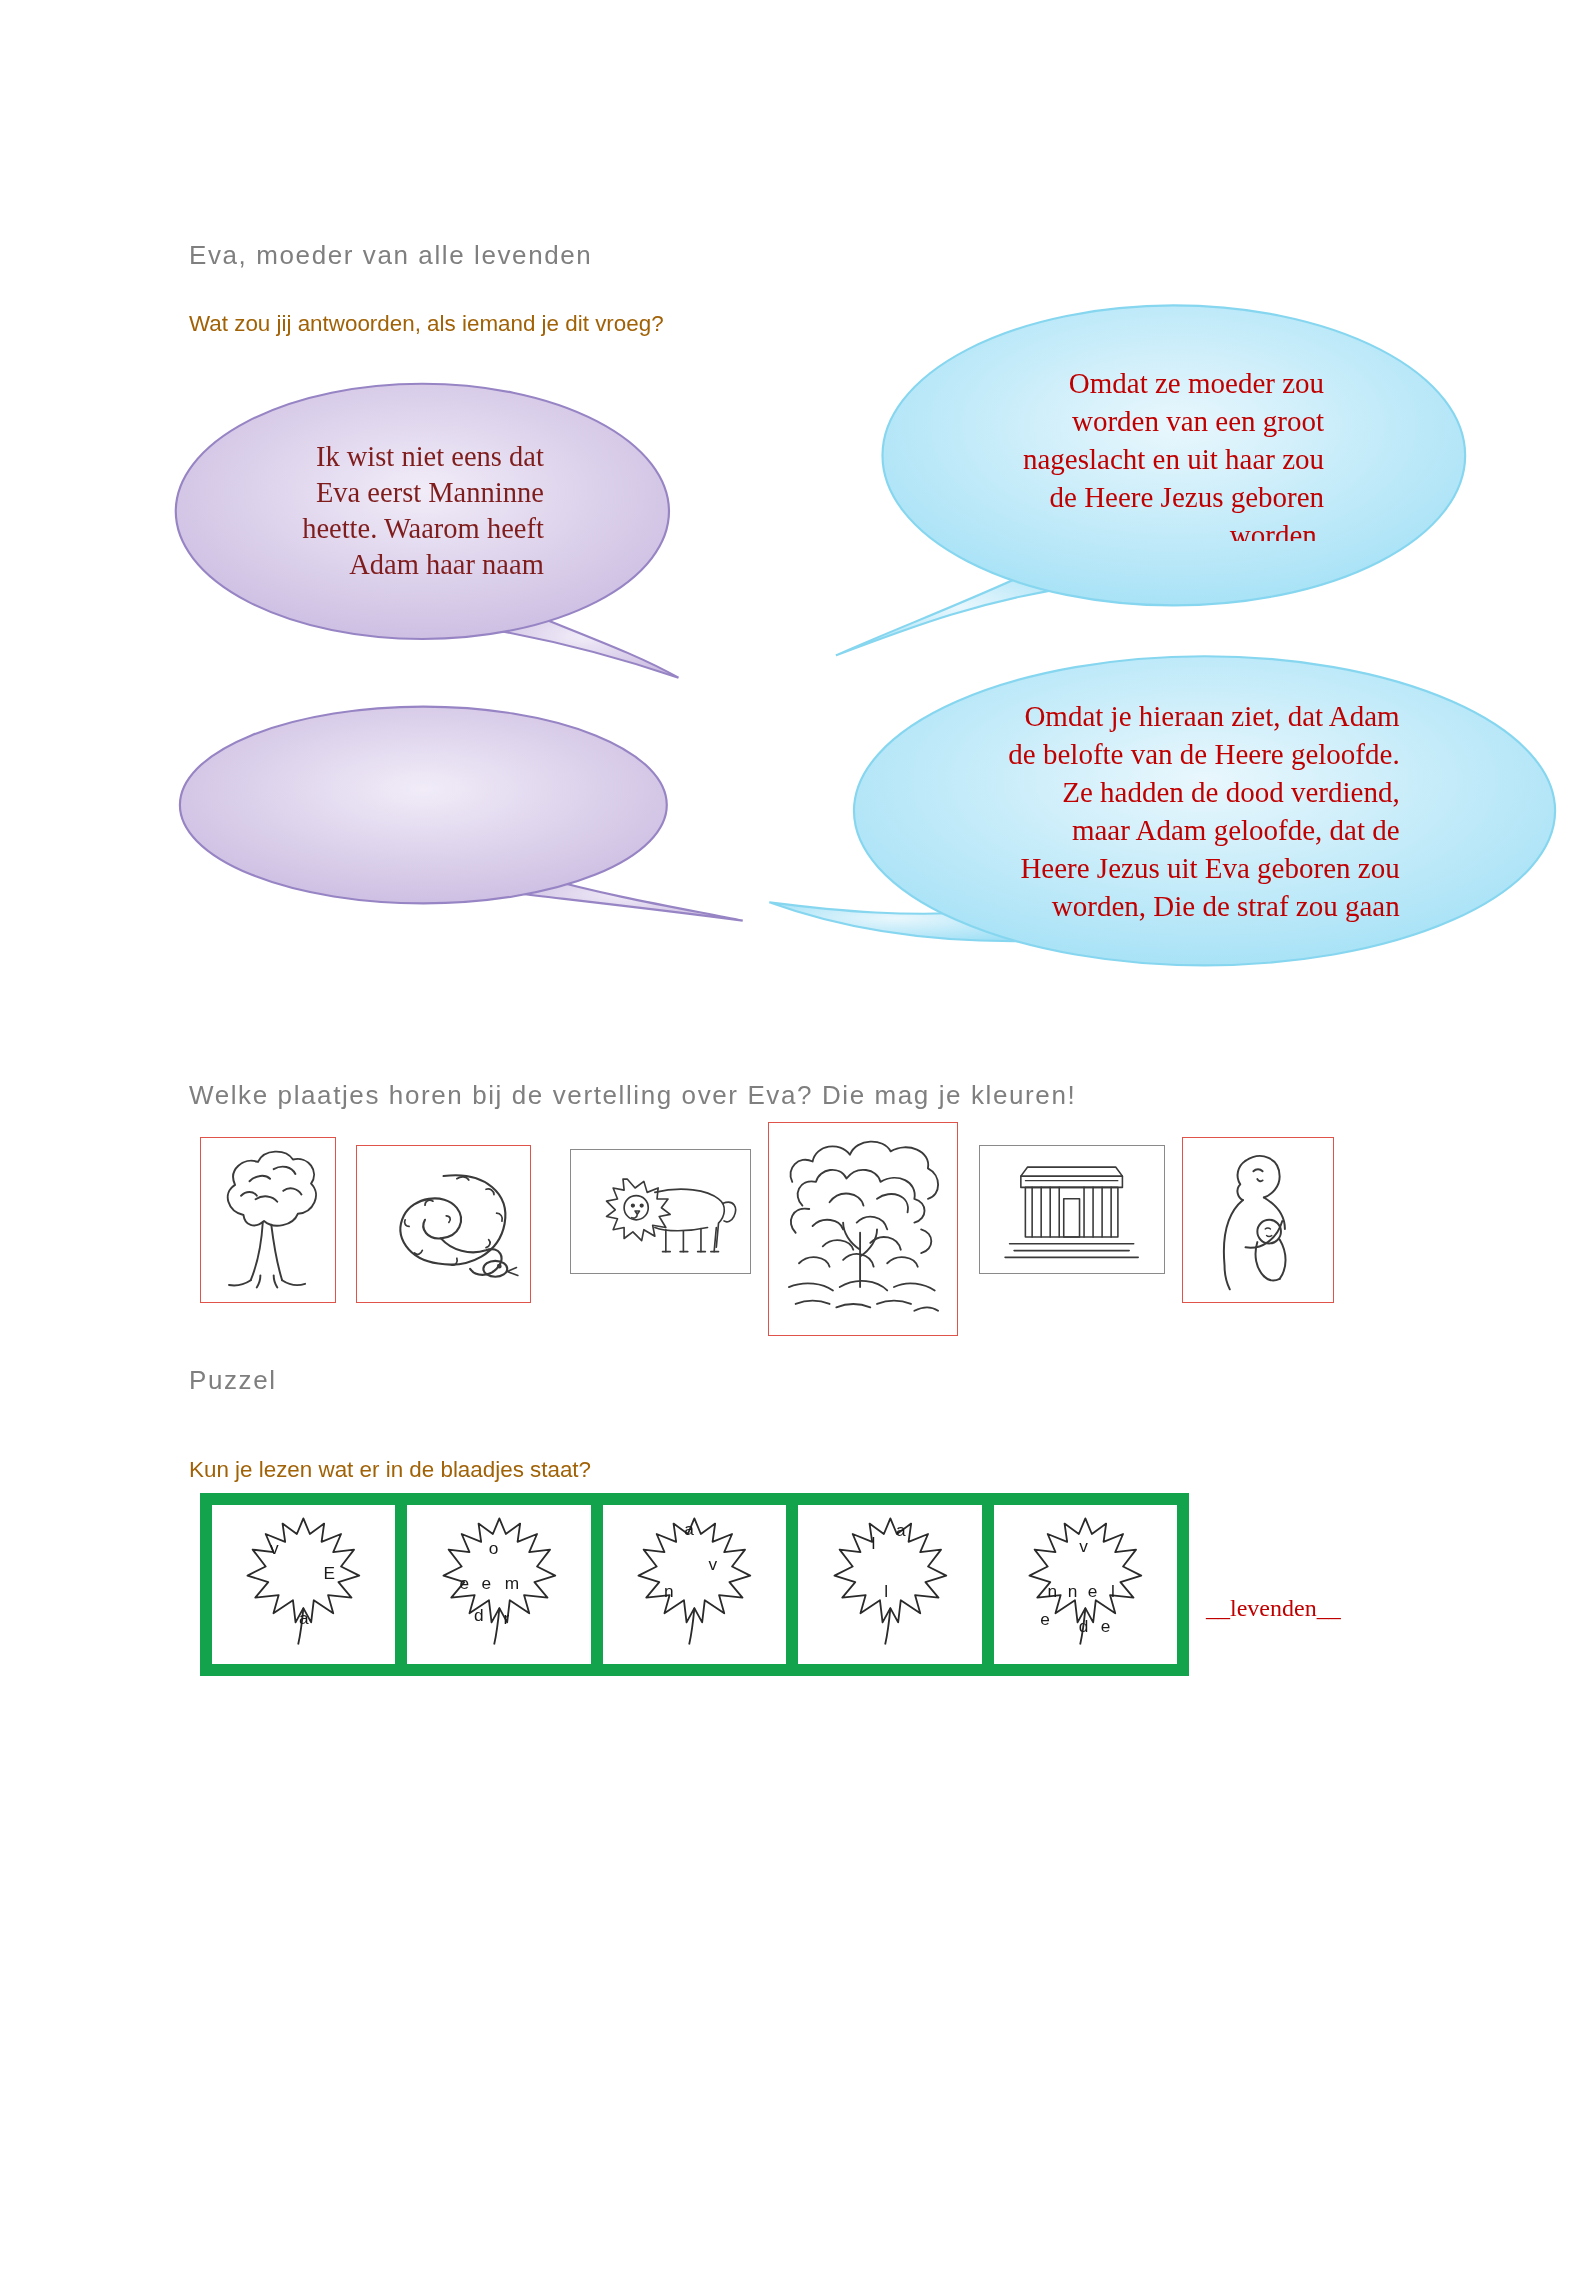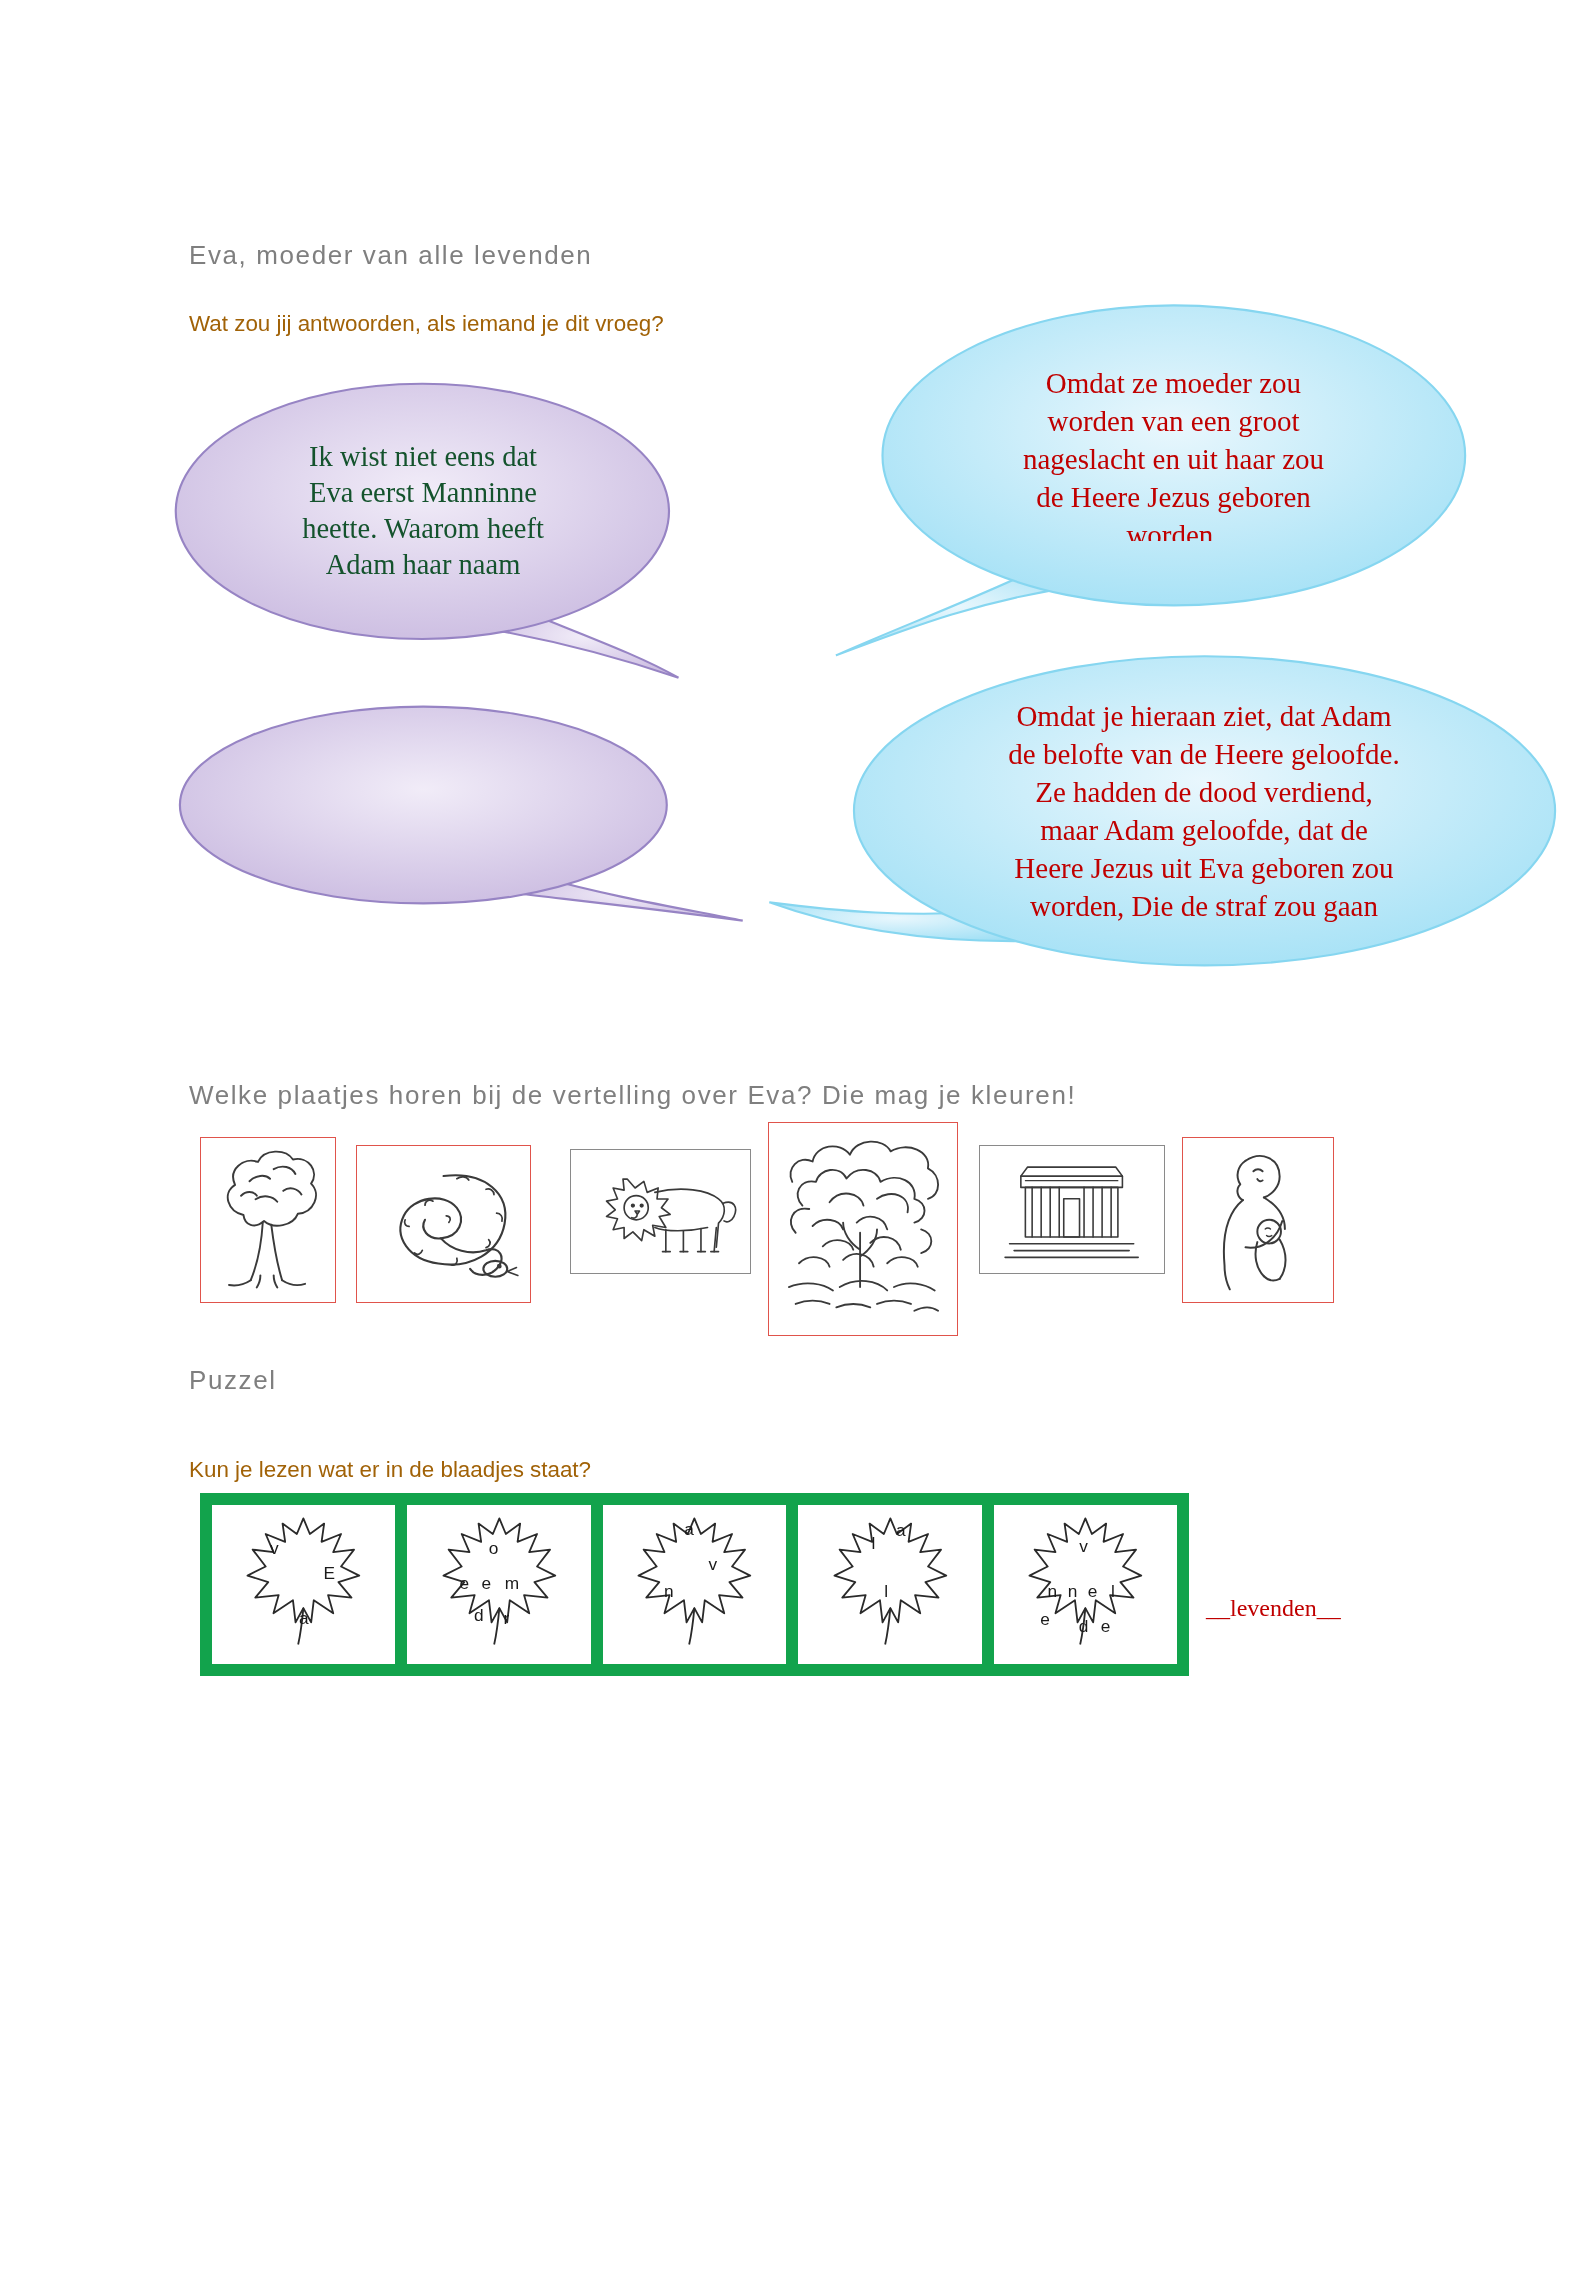--- a/index.html
+++ b/index.html
@@ -21,25 +21,25 @@
   .body-text { color:#a16207; font-size:22.4px; }
 
   
   .bubble { position:absolute; }
   .bubble svg { position:absolute; left:0; top:0; width:100%; height:100%; overflow:visible; }
   .purple-shape { fill:url(#gradPurple); stroke:var(--purple_stroke); stroke-width:2.5px; }
   .blue-shape   { fill:url(#gradBlue);   stroke:var(--blue_stroke);   stroke-width:2.5px; }
   .bubble-text {
     position:absolute;
     display:flex; align-items:center; justify-content:center;
-    text-align:center;
+    text-align:right;
     white-space:pre-line;
     font-family:"Liberation Serif", serif;
   }
-  .q-text { font-size:28.5px; line-height:36px; color:#14532d; }
+  .q-text { font-size:28.5px; line-height:36px; color:#7f1d1d; }
   .a-text { font-size:29px; line-height:38px; color:var(--bubble_red_text); }
   .clip-top { align-items:flex-start; overflow:hidden; }
 
   
   .pic-box {
     position:absolute;
     background:#fff;
     border:1.7px solid #999;
     box-sizing:border-box;
     display:flex; align-items:center; justify-content:center;

